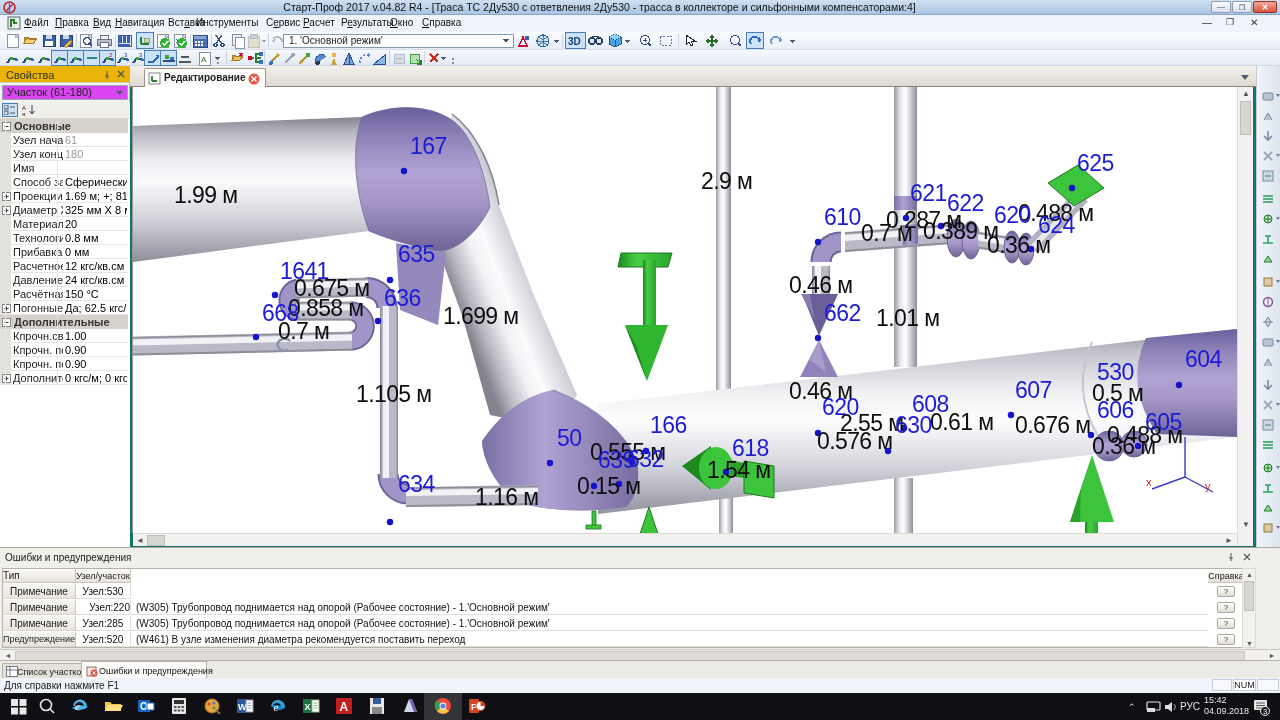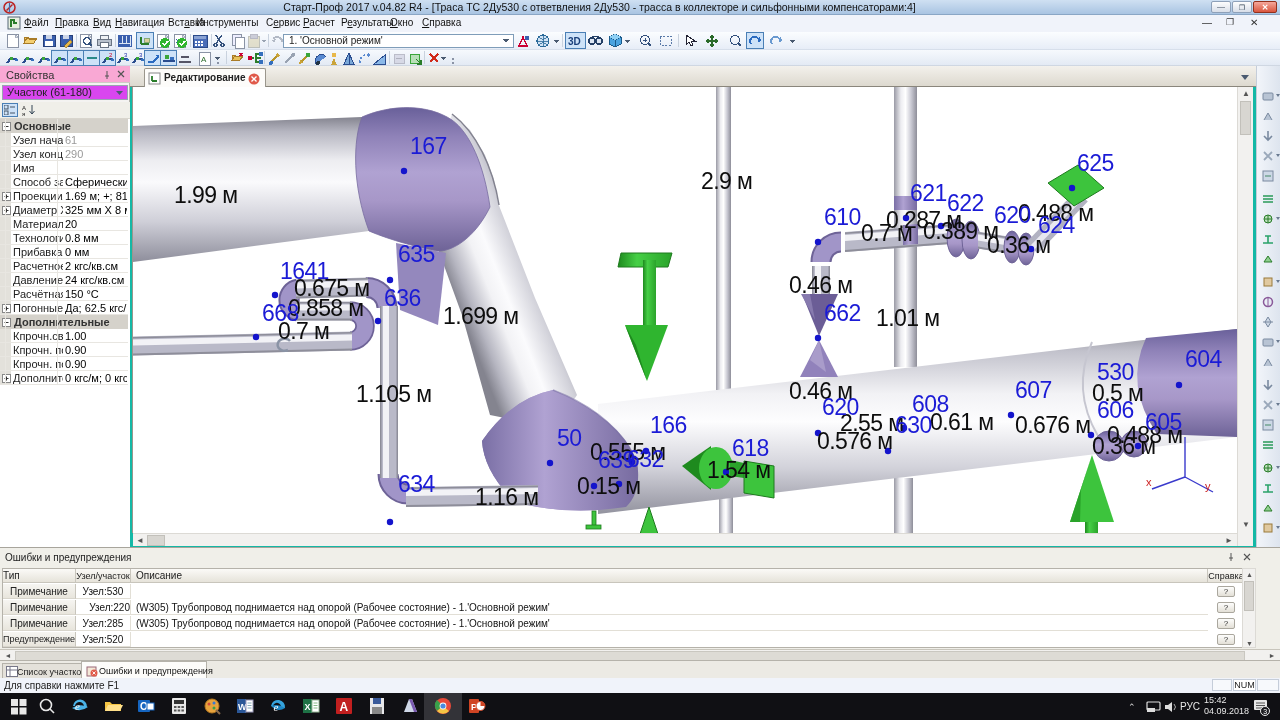--- a/index.html
+++ b/index.html
@@ -3,21 +3,21 @@
 <style>
 *{margin:0;padding:0;box-sizing:border-box}
 html,body{width:1280px;height:720px;overflow:hidden;font-family:"Liberation Sans",sans-serif;background:#fff}
 .abs{position:absolute}
 #titlebar{left:0;top:0;width:1280px;height:15px;background:linear-gradient(#cfe0f2,#a9c4e2);border-bottom:1px solid #8aa6c5;font-size:10.5px;color:#111;text-align:center;line-height:14px}
 #menubar{left:0;top:15px;width:1280px;height:17px;background:#f0f3fa;font-size:10px;color:#111}
 .mi{position:absolute;top:2px}
 #tb1{left:0;top:32px;width:1280px;height:18px;background:linear-gradient(#fbfdff,#e7edf7);border-bottom:1px solid #d7dfeb}
 #tb2{left:0;top:50px;width:1280px;height:16px;background:linear-gradient(#f6f9fd,#e3eaf4);border-bottom:1px solid #cfd7e2}
 #props{left:0;top:66px;width:130px;height:481px;background:#f4f3f1;border-right:1px solid #b5b2aa;font-size:10px}
-#docarea{left:130px;top:66px;width:1126px;height:481px;background:#14b8a6}
+#docarea{left:130px;top:66px;width:1126px;height:481px;background:#0f766e}
 #rtb{left:1256px;top:66px;width:24px;height:481px;background:linear-gradient(90deg,#f2f5fa,#dde4ee);border-left:1px solid #c5cdd9}
 #bpanel{left:0;top:547px;width:1280px;height:113px;background:#f0efe9;border-top:1px solid #a8a59c;font-size:10px}
 #tabs{left:0;top:660px;width:1280px;height:18px;background:#eceae4;border-top:1px solid #b5b2aa;font-size:10px}
 #status{left:0;top:678px;width:1280px;height:15px;background:#f0f3fa;font-size:10px;color:#222}
 #taskbar{left:0;top:693px;width:1280px;height:27px;background:#101014}
 .prow{position:absolute;left:0;width:128px;height:14px;line-height:14px;white-space:nowrap;overflow:hidden;font-size:11px}
 .pname{position:absolute;left:13px;top:0;width:50px;overflow:hidden;color:#222}
 .pval{position:absolute;left:65px;top:0;width:62px;overflow:hidden;color:#000}
 .pcat{background:#d5d2cb;font-weight:bold;color:#333}
 .gline{border-bottom:1px solid #e8e6e1}
@@ -274,21 +274,21 @@
         <rect x="2" y="3" width="9" height="9" fill="#b8e0b8" stroke="#3aa53a"></rect>
         <path d="M8 8 l5 5 m0 -4 v4 h-4" stroke="#2a7d2a" stroke-width="1.4" fill="none"></path>
       </g>
 <line x1="424.5" y1="1" x2="424.5" y2="14" stroke="#c9d2de"></line>
 <path d="M430 4 L438 12 M438 4 L430 12" stroke="#d02a1a" stroke-width="2.6"></path>
 <path d="M441 7 l5 0 l-2.5 3 z" fill="#4a5a70"></path>
 <path d="M452 12 h2 v2 h-2 z M452 8 h2 v2 h-2 z" fill="#8a93a5"></path>
 </g>
 </svg>
 <div class="abs" id="props">
-<div class="abs" style="left:0;top:0;width:130px;height:17px;background:#f9a8d4;border-bottom:1px solid #cfccc4">
+<div class="abs" style="left:0;top:0;width:130px;height:17px;background:#eab308;border-bottom:1px solid #cfccc4">
       <span style="position:absolute;left:6px;top:3px;font-size:11px;color:#333">Свойства</span>
 <svg class="abs" style="left:104px;top:4px" width="22" height="10">
         <path d="M3 1 v5 M1 6 h4 M3 6 v3" stroke="#555" fill="none"></path>
         <path d="M14 1 l6 6 M20 1 l-6 6" stroke="#555" stroke-width="1.2"></path>
       </svg>
     </div>
 <div class="abs" style="left:2px;top:19px;width:126px;height:15px;background:#d946ef;border:1px solid #9aa4b2;font-size:11px;line-height:13px;color:#222"><span style="margin-left:4px">Участок (61-180)</span><svg class="abs" style="right:1px;top:0" width="13" height="13">
         <path d="M3 5 l7 0 l-3.5 4 z" fill="#4a5a70"></path>
       </svg></div>
 <div class="abs" style="left:0;top:36px;width:130px;height:17px;background:#f0efe9;border-bottom:1px solid #d8d5cd">
@@ -313,21 +313,21 @@
         <span style="position:absolute;left:14px">Основные</span>
       </div>
       <div class="prow gline" style="top:14px">
         <div style="position:absolute;left:0;top:0;width:11px;height:14px;background:#e3e1db"></div>
         <span class="pname">Узел начала</span>
         <span class="pval" style="color:#9a9a9a">61</span>
       </div>
       <div class="prow gline" style="top:28px">
         <div style="position:absolute;left:0;top:0;width:11px;height:14px;background:#e3e1db"></div>
         <span class="pname">Узел конца</span>
-        <span class="pval" style="color:#9a9a9a">290</span>
+        <span class="pval" style="color:#9a9a9a">180</span>
       </div>
       <div class="prow gline" style="top:42px">
         <div style="position:absolute;left:0;top:0;width:11px;height:14px;background:#e3e1db"></div>
         <span class="pname">Имя</span>
         <span class="pval" style="color:#000"></span>
       </div>
       <div class="prow gline" style="top:56px">
         <div style="position:absolute;left:0;top:0;width:11px;height:14px;background:#e3e1db"></div>
         <span class="pname">Способ зада</span>
         <span class="pval" style="color:#000">Сферические</span>
@@ -361,21 +361,21 @@
         <span class="pval" style="color:#000">0.8 мм</span>
       </div>
       <div class="prow gline" style="top:126px">
         <div style="position:absolute;left:0;top:0;width:11px;height:14px;background:#e3e1db"></div>
         <span class="pname">Прибавка на</span>
         <span class="pval" style="color:#000">0 мм</span>
       </div>
       <div class="prow gline" style="top:140px">
         <div style="position:absolute;left:0;top:0;width:11px;height:14px;background:#e3e1db"></div>
         <span class="pname">Расчетное да</span>
-        <span class="pval" style="color:#000">2 кгс/кв.см</span>
+        <span class="pval" style="color:#000">12 кгс/кв.см</span>
       </div>
       <div class="prow gline" style="top:154px">
         <div style="position:absolute;left:0;top:0;width:11px;height:14px;background:#e3e1db"></div>
         <span class="pname">Давление ис</span>
         <span class="pval" style="color:#000">24 кгс/кв.см</span>
       </div>
       <div class="prow gline" style="top:168px">
         <div style="position:absolute;left:0;top:0;width:11px;height:14px;background:#e3e1db"></div>
         <span class="pname">Расчётная те</span>
         <span class="pval" style="color:#000">150 °C</span>
@@ -775,35 +775,35 @@
     <div class="abs" style="left:0;top:0;width:1280px;height:17px;background:#f0efe9">
       <span style="position:absolute;left:5px;top:4px;font-size:10px;color:#222">Ошибки и предупреждения</span>
       <svg class="abs" style="left:1228px;top:4px" width="26" height="10">
         <path d="M3 1 v5 M1 6 h4 M3 6 v3" stroke="#555" fill="none"></path>
         <path d="M16 2 l6 6 M22 2 l-6 6" stroke="#555" stroke-width="1.1"></path>
       </svg>
     </div>
     <div class="abs" style="left:2px;top:20px;width:1254px;height:80px;background:#fff;border:1px solid #b5b2aa;border-right:none">
       <div style="background:linear-gradient(#fbfaf7,#e6e3da);border-right:1px solid #c8c5bc;border-bottom:1px solid #c8c5bc;position:absolute;top:0;height:14px;font-size:10px;color:#222;line-height:14px;left:0;width:73px">Тип</div>
       <div style="background:linear-gradient(#fbfaf7,#e6e3da);border-right:1px solid #c8c5bc;border-bottom:1px solid #c8c5bc;position:absolute;top:0;height:14px;font-size:10px;color:#222;text-align:center;line-height:14px;left:73px;width:55px;font-size:9px;white-space:nowrap;overflow:hidden">Узел/участок</div>
-      <div style="background:linear-gradient(#fbfaf7,#e6e3da);border-right:1px solid #c8c5bc;border-bottom:1px solid #c8c5bc;position:absolute;top:0;height:14px;font-size:10px;color:#222;text-align:center;line-height:14px;left:128px;width:1077px;text-align:left;padding-left:5px">Описание</div>
       <div style="background:linear-gradient(#fbfaf7,#e6e3da);border-right:1px solid #c8c5bc;border-bottom:1px solid #c8c5bc;position:absolute;top:0;height:14px;font-size:10px;color:#222;text-align:center;line-height:14px;left:1205px;width:37px;font-size:9px;white-space:nowrap;overflow:hidden">Справка</div>
       <div style="position:absolute;left:0;top:15px;width:73px;height:15px;background:linear-gradient(#f6f5f1,#e8e5dc);border-right:1px solid #c8c5bc;border-bottom:1px solid #d8d5cc;font-size:10px;text-align:center;line-height:15px;color:#222">Примечание</div>
       <div style="position:absolute;left:73px;top:15px;width:55px;height:15px;border-right:1px solid #e2dfd6;border-bottom:1px solid #e2dfd6;font-size:10px;text-align:center;line-height:15px;color:#111">Узел:530</div>
       <div style="position:absolute;left:1214px;top:17px;width:18px;height:11px;background:linear-gradient(#fdfdfc,#e3e0d7);border:1px solid #aaa79e;border-radius:2px;font-size:8px;text-align:center;line-height:10px;color:#333">?</div>
       <div style="position:absolute;left:0;top:31px;width:73px;height:15px;background:linear-gradient(#f6f5f1,#e8e5dc);border-right:1px solid #c8c5bc;border-bottom:1px solid #d8d5cc;font-size:10px;text-align:center;line-height:15px;color:#222">Примечание</div>
       <div style="position:absolute;left:73px;top:31px;width:55px;height:15px;border-right:1px solid #e2dfd6;border-bottom:1px solid #e2dfd6;font-size:10px;text-align:right;line-height:15px;color:#111">Узел:220</div>
       <div style="position:absolute;left:128px;top:31px;width:1077px;height:15px;border-bottom:1px solid #e2dfd6;font-size:10px;line-height:15px;color:#111;padding-left:5px;white-space:nowrap;overflow:hidden">(W305) Трубопровод поднимается над опорой (Рабочее состояние) - 1.'Основной режим'</div>
       <div style="position:absolute;left:1214px;top:33px;width:18px;height:11px;background:linear-gradient(#fdfdfc,#e3e0d7);border:1px solid #aaa79e;border-radius:2px;font-size:8px;text-align:center;line-height:10px;color:#333">?</div>
       <div style="position:absolute;left:0;top:47px;width:73px;height:15px;background:linear-gradient(#f6f5f1,#e8e5dc);border-right:1px solid #c8c5bc;border-bottom:1px solid #d8d5cc;font-size:10px;text-align:center;line-height:15px;color:#222">Примечание</div>
       <div style="position:absolute;left:73px;top:47px;width:55px;height:15px;border-right:1px solid #e2dfd6;border-bottom:1px solid #e2dfd6;font-size:10px;text-align:center;line-height:15px;color:#111">Узел:285</div>
       <div style="position:absolute;left:128px;top:47px;width:1077px;height:15px;border-bottom:1px solid #e2dfd6;font-size:10px;line-height:15px;color:#111;padding-left:5px;white-space:nowrap;overflow:hidden">(W305) Трубопровод поднимается над опорой (Рабочее состояние) - 1.'Основной режим'</div>
       <div style="position:absolute;left:1214px;top:49px;width:18px;height:11px;background:linear-gradient(#fdfdfc,#e3e0d7);border:1px solid #aaa79e;border-radius:2px;font-size:8px;text-align:center;line-height:10px;color:#333">?</div>
       <div style="position:absolute;left:0;top:63px;width:73px;height:15px;background:linear-gradient(#f6f5f1,#e8e5dc);border-right:1px solid #c8c5bc;border-bottom:1px solid #d8d5cc;font-size:9px;text-align:center;line-height:15px;color:#222;white-space:nowrap;overflow:hidden">Предупреждение</div>
       <div style="position:absolute;left:73px;top:63px;width:55px;height:15px;border-right:1px solid #e2dfd6;border-bottom:1px solid #e2dfd6;font-size:10px;text-align:center;line-height:15px;color:#111">Узел:520</div>
+      <div style="position:absolute;left:128px;top:63px;width:1077px;height:15px;border-bottom:1px solid #e2dfd6;font-size:10px;line-height:15px;color:#111;padding-left:5px;white-space:nowrap;overflow:hidden">(W461) В узле изменения диаметра рекомендуется поставить переход</div>
       <div style="position:absolute;left:1214px;top:65px;width:18px;height:11px;background:linear-gradient(#fdfdfc,#e3e0d7);border:1px solid #aaa79e;border-radius:2px;font-size:8px;text-align:center;line-height:10px;color:#333">?</div>
     </div>
     <div class="abs" style="left:1256px;top:18px;width:0px"></div>
     <div class="abs" style="left:1242px;top:20px;width:14px;height:80px;background:#f2f1ef;border:1px solid #dcdad5">
       <div style="position:absolute;left:1px;top:1px;width:11px;height:10px;font-size:7px;text-align:center;line-height:10px;color:#555">▲</div>
       <div style="position:absolute;left:1px;top:12px;width:10px;height:30px;background:#d8d6d1;border:1px solid #c2c0ba"></div>
       <div style="position:absolute;left:1px;top:70px;width:11px;height:10px;font-size:7px;text-align:center;line-height:10px;color:#555">▼</div>
     </div>
     <div class="abs" style="left:0;top:101px;width:1280px;height:12px;background:#f2f1ef;border-top:1px solid #c8c5bc">
       <div style="position:absolute;left:2px;top:1px;width:12px;height:10px;font-size:7px;text-align:center;line-height:10px;color:#555">◄</div>

